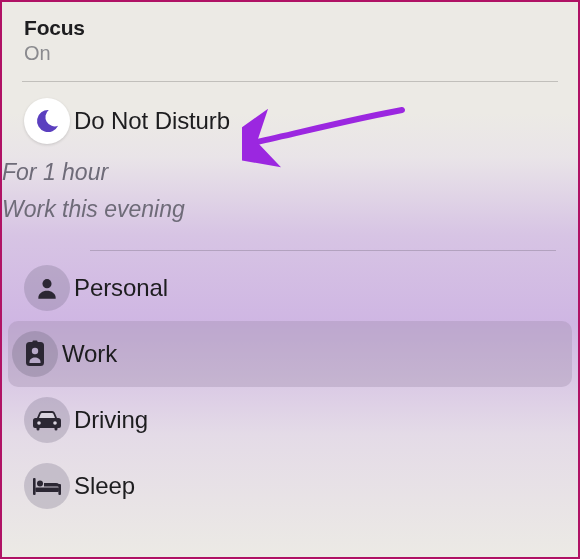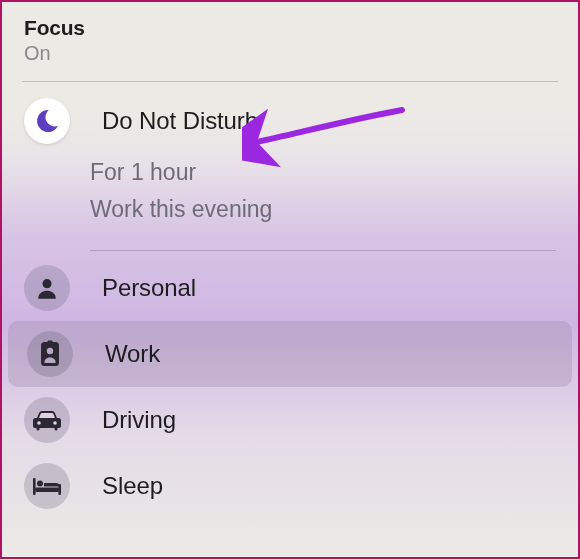--- a/index.html
+++ b/index.html
@@ -47,29 +47,29 @@
       border-top: 1px solid rgba(0,0,0,0.18);
     }
 
     
     .list {
       padding-top: 6px;
     }
     .row {
       display: flex;
       align-items: center;
-      gap: 32px;
+      gap: 4px;
       padding: 10px 22px;
       position: relative;
     }
     .row-highlight {
       background: rgba(158, 140, 170, 0.35);
       border-radius: 10px;
       margin: 0 6px;
-      padding: 10px 19px;
+      padding: 10px 4px;
     }
     .icon-circle {
       width: 46px;
       height: 46px;
       border-radius: 50%;
       display: flex;
       align-items: center;
       justify-content: center;
       flex-shrink: 0;
     }
@@ -86,23 +86,23 @@
     .icon-circle svg { display: block; }
     .row-label {
       font-size: 24px;
       color: #1d1d1f;
       font-weight: 400;
       letter-spacing: -0.1px;
     }
 
     
     .sub-list {
-      padding-left: 88px;
       padding-right: 24px;
       padding-bottom: 12px;
+      font-style: italic;
     }
     .sub-item {
       font-size: 23px;
       color: #6e6b78;
       padding: 5px 0;
     }
     .sub-divider {
       margin: 10px 22px 4px 88px;
       border: none;
       border-top: 1px solid rgba(0,0,0,0.16);

